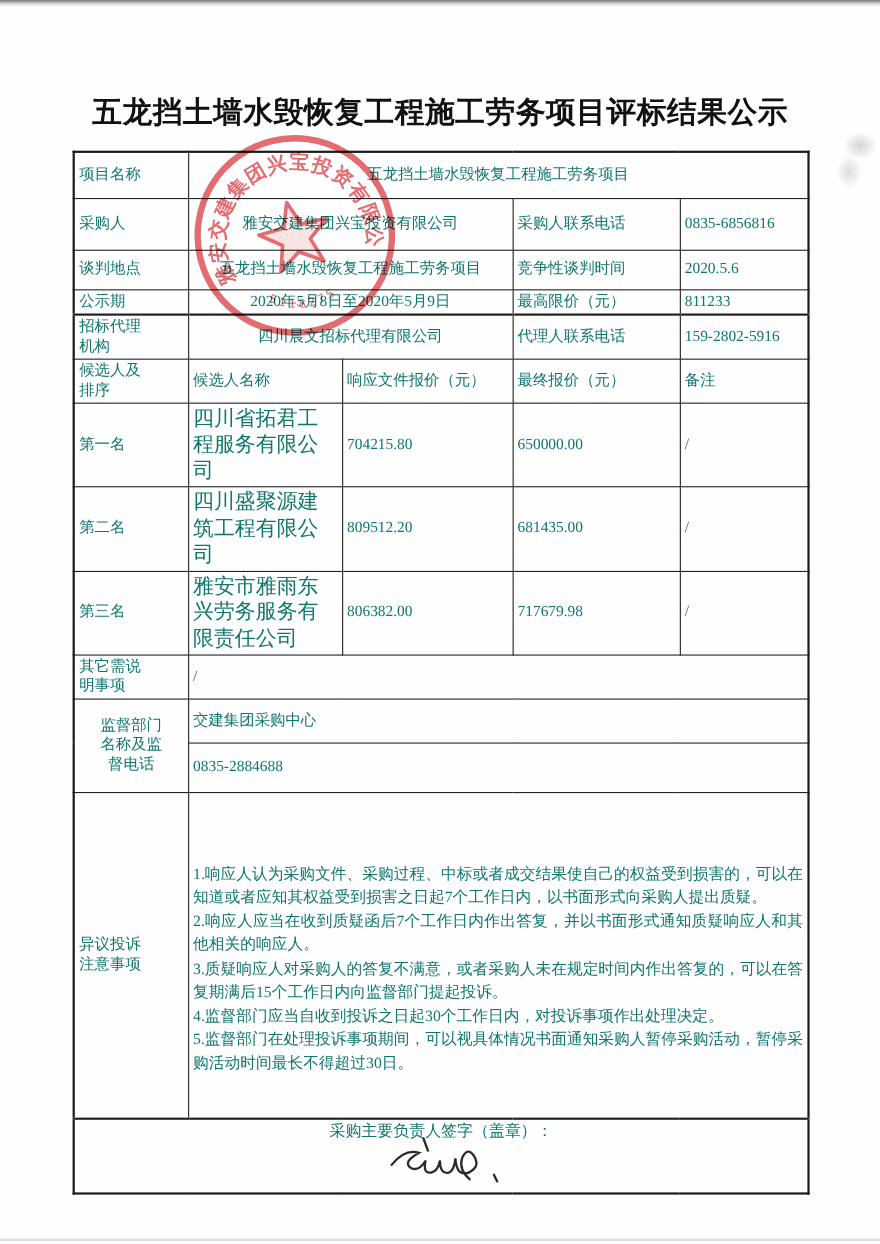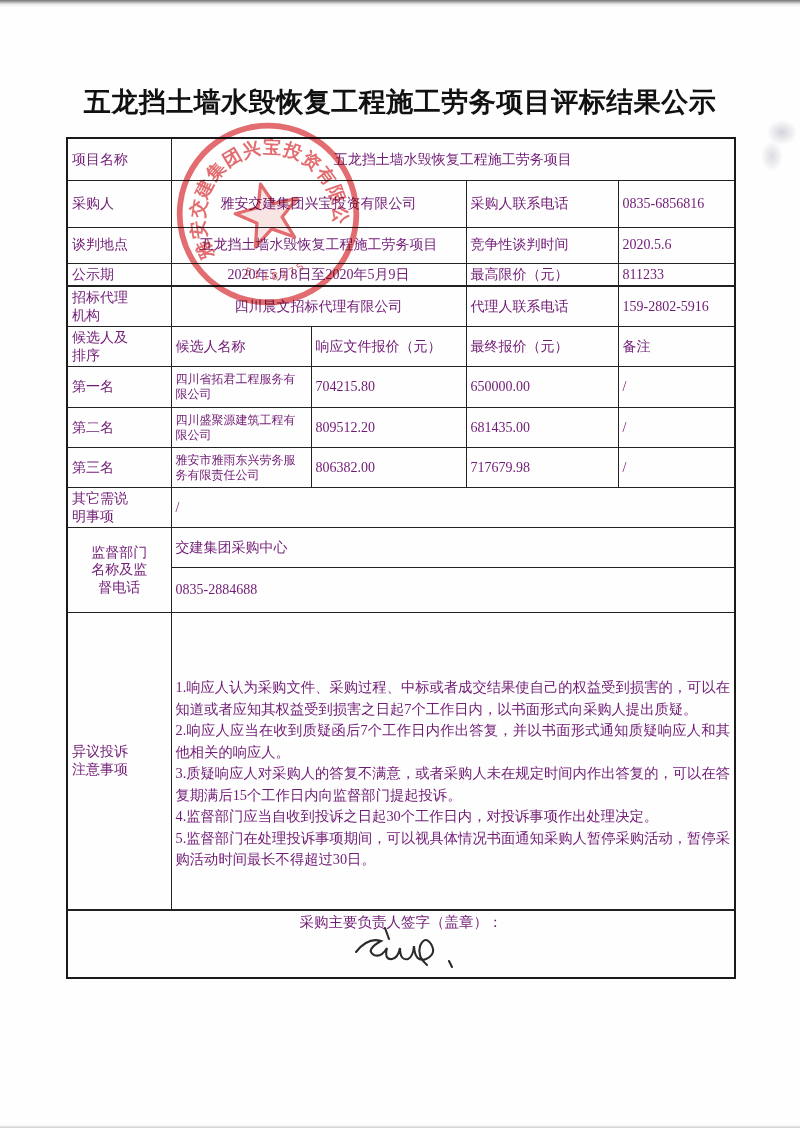--- a/index.html
+++ b/index.html
@@ -27,32 +27,32 @@
     filter:blur(.6px);
   }
   .doc-title{
     position:absolute;left:0;top:84px;width:800px;text-align:center;
     font-size:27px;font-weight:bold;letter-spacing:.5px;color:#111;
     font-family:"DejaVu Sans","Liberation Sans",sans-serif;
   }
   table.doc{
     position:absolute;left:66px;top:137px;width:668px;
     border-collapse:collapse;table-layout:fixed;
-    font-size:14px;color:#701a75;
+    font-size:14px;color:#0f766e;
   }
   table.doc td{
     border:1.4px solid #222;padding:2px 4px;vertical-align:middle;
     overflow:hidden;line-height:1.25;
   }
   table.doc{border:2px solid #1a1a1a;}
   td.lbl{white-space:pre-line;text-align:left;}
   td.ctr{text-align:left;}
   td.val{text-align:center;padding-left:7px;}
   tr.thickline td{border-bottom-width:2.2px;}
-  td.namecell{font-size:12px;line-height:1.35;padding-left:5px;margin-left:46px;}
+  td.namecell{font-size:19px;line-height:1.35;padding-left:5px;margin-left:46px;}
   td.supv-label{text-align:center;white-space:pre-line;}
   td.notice-cell{vertical-align:middle;padding:10px 8px 10px 9px;}
   .notice-item{font-size:14.3px;line-height:21.5px;text-align:justify;}
   .notice-wrap{padding-top:26px;}
   td.sig-cell{padding-left:6px;}
   .sig-row{display:flex;align-items:center;height:100%;flex-direction:column;}
   .sig-label{font-size:14.5px;}
   .sig-svg{margin-left:4px;margin-top:-6px;}
   
   .seal{

